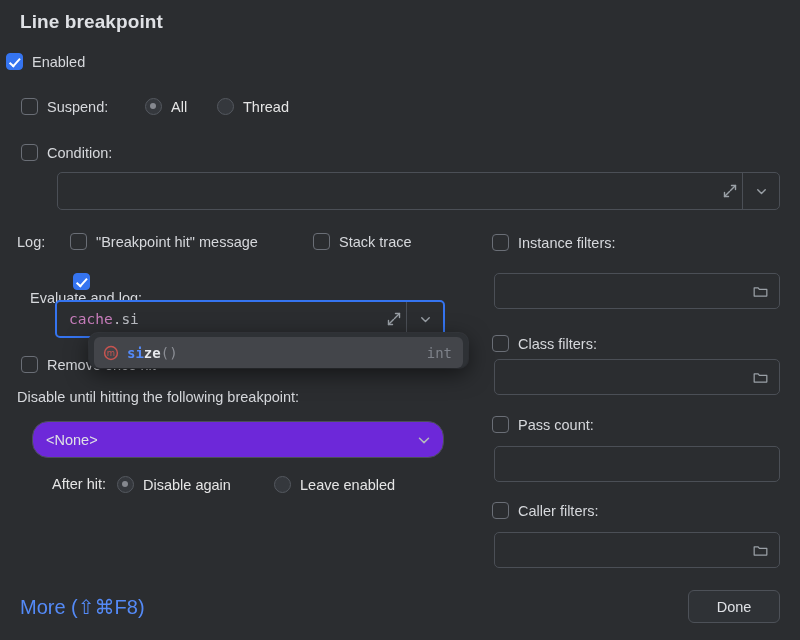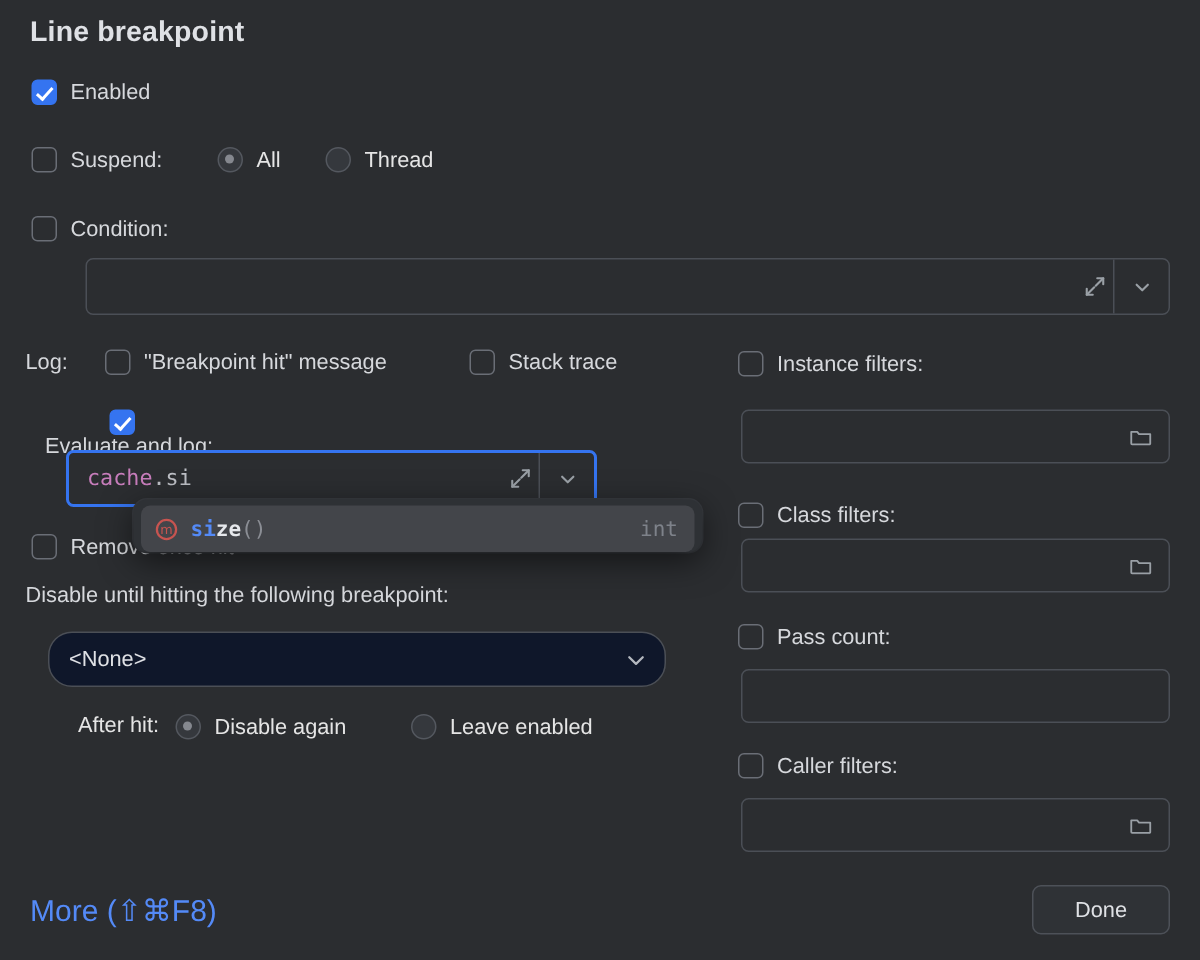--- a/index.html
+++ b/index.html
@@ -151,21 +151,21 @@
     height: 20px;
     display: flex;
     align-items: center;
     justify-content: center;
   }
 
   
   .combo {
     position: absolute;
     box-sizing: border-box;
-    background: #0f172a;
+    background: #6d28d9;
     border: 1.3px solid #4b4f56;
     border-radius: 16px;
   }
   .combo .ctext {
     position: absolute;
     left: 13px;
     top: 50%;
     transform: translateY(-50%);
     font-size: 14.5px;
     color: #dfe1e5;
@@ -285,21 +285,21 @@
 
   svg { display: block; }
 </style>
 </head>
 <body>
 
 <div class="root">
 
   <div class="title">Line breakpoint</div>
 
-  <div class="row gap8" style="left:21px; top:53px;">
+  <div class="row gap8" style="left:6px; top:53px;">
     <span class="cb on"></span>
     <span class="lbl">Enabled</span>
   </div>
 
   <div class="row gap8" style="left:21px; top:98px;">
     <span class="cb"></span>
     <span class="lbl">Suspend:</span>
   </div>
   <div class="row gap8" style="left:145px; top:98px;">
     <span class="rb on"></span>
@@ -341,21 +341,21 @@
   <div class="row gap8" style="left:313px; top:233px;">
     <span class="cb"></span>
     <span class="lbl">Stack trace</span>
   </div>
 
   <div class="row gap8" style="left:21px; top:273px;flex-direction:column;">
     <span class="cb on"></span>
     <span class="lbl">Evaluate and log:</span>
   </div>
 
-  <div class="field focused" style="left:44px; top:300px; width:354px; height:38px;">
+  <div class="field focused" style="left:55px; top:300px; width:390px; height:38px;">
     <span class="ftext">
       <span class="tok-obj">cache</span><span class="tok-dot">.</span><span class="tok-id">si</span>
     </span>
     <span class="expand-btn">
       <svg width="16" height="16" viewBox="0 0 16 16" fill="none" stroke="#9aa0a6" stroke-width="1.4" stroke-linecap="round" stroke-linejoin="round">
         <path d="M9.5 2.5h4v4"></path>
           <path d="M13.5 2.5l-5 5"></path>
         <path d="M6.5 13.5h-4v-4"></path>
           <path d="M2.5 13.5l5-5"></path>
       </svg>

